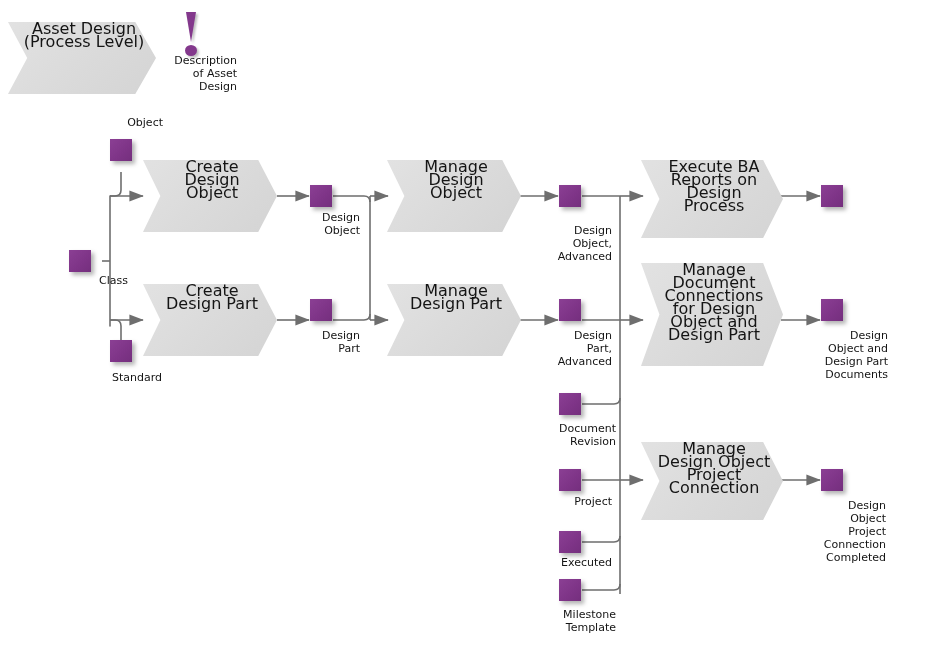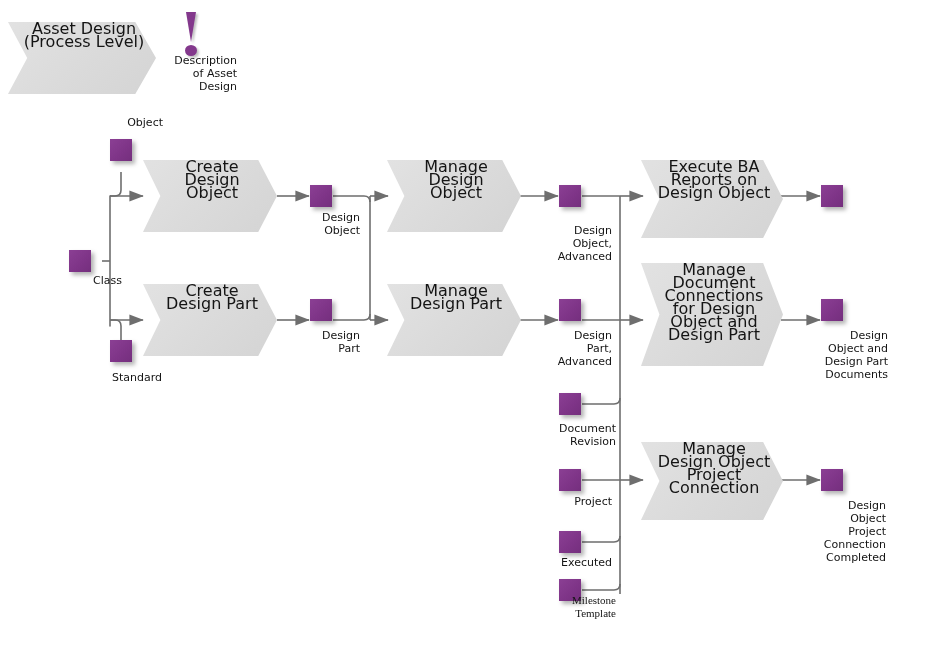--- a/index.html
+++ b/index.html
@@ -159,21 +159,21 @@
     <span class="dot"></span>
   </div>
   <div class="lab" style="left:145px; top:54px; width:92px;">Description
 of Asset
 Design</div>
 
   <div class="lab" style="left:81px; top:116px; width:82px;">Object</div>
   <div class="sq" style="left:110px; top:139px;"></div>
 
   <div class="sq" style="left:69px; top:250px;"></div>
-  <div class="lab" style="left:40px; top:274px; width:82px;">Class</div>
+  <div class="lab" style="left:46px; top:274px; width:82px;">Class</div>
 
   <div class="sq" style="left:110px; top:340px;"></div>
   <div class="lab" style="left:80px; top:371px; width:82px;">Standard</div>
 
   <div class="chev" style="left:143px; top:160px; width:134px; height:72px;">
     <span class="lbl">Create
 Design Object</span>
   </div>
 
   <div class="chev" style="left:143px; top:284px; width:134px; height:72px;">
@@ -213,27 +213,27 @@
   <div class="lab" style="left:524px; top:422px; width:92px;">Document
 Revision</div>
 
   <div class="sq" style="left:559px; top:469px;"></div>
   <div class="lab" style="left:528px; top:495px; width:84px;">Project</div>
 
   <div class="sq" style="left:559px; top:531px;"></div>
   <div class="lab" style="left:528px; top:556px; width:84px;">Executed</div>
 
   <div class="sq" style="left:559px; top:579px;"></div>
-  <div class="lab" style="left:524px; top:594px; width:92px;font-family:Liberation Serif, serif;">Milestone
+  <div class="lab" style="left:524px; top:608px; width:92px;">Milestone
 Template</div>
 
   <div class="chev" style="left:641px; top:160px; width:142px; height:78px;">
     <span class="lbl">Execute BA
 Reports on
-Design Object</span>
+Design Process</span>
   </div>
 
   <div class="sq" style="left:821px; top:185px;"></div>
 
   <div class="chev" style="left:641px; top:263px; width:142px; height:103px;">
     <span class="lbl">Manage
 Document
 Connections
 for Design
 Object and

